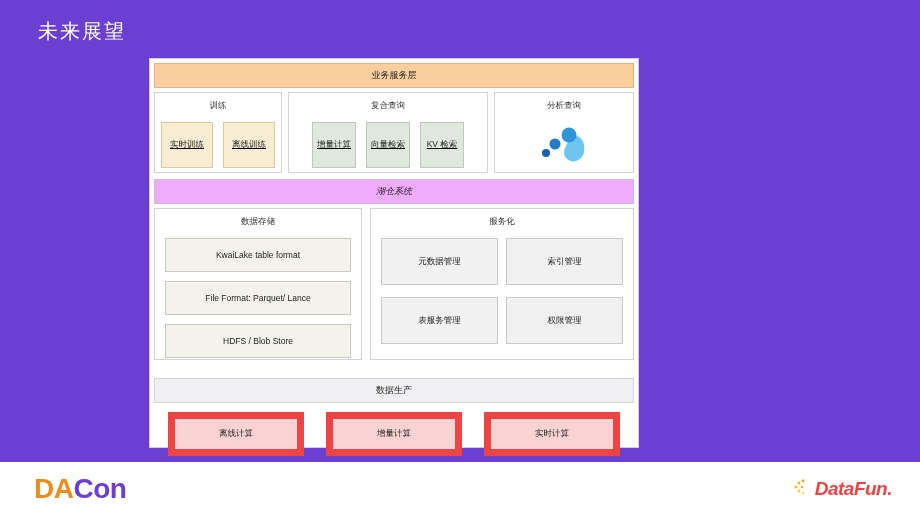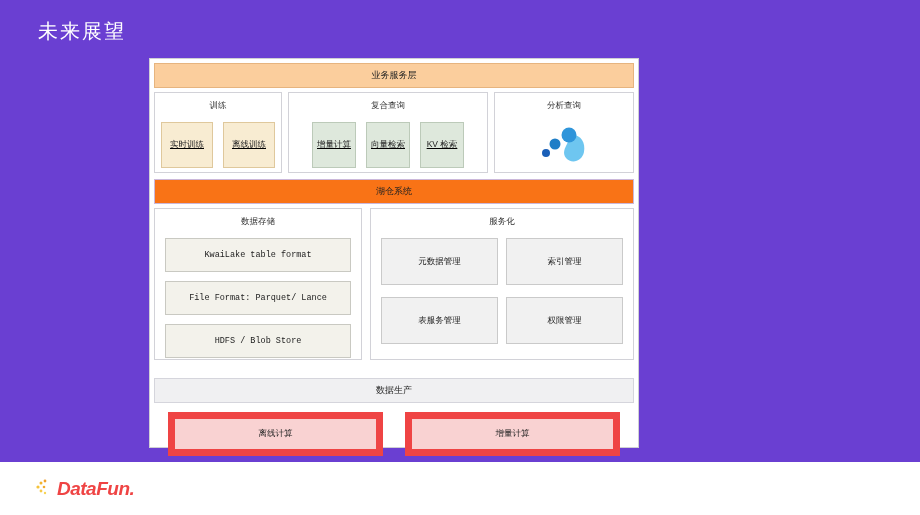--- a/index.html
+++ b/index.html
@@ -51,22 +51,23 @@
     color: #222;
     padding: 5px 0 5px;
     box-sizing: border-box;
     border: 1px solid #d8c8b6;
   }
   .band-orange {
     background: #fbce9d;
     border-color: #e6b47f;
   }
   .band-lavender {
-    background: #f97316;
+    background: #f0abfc;
     border-color: #cbb8da;
+    font-style: italic;
   }
   .band-grey {
     background: #f0f0f2;
     border-color: #d5d5dc;
   }
 
   
   .biz-row {
     display: flex;
     gap: 6px;
@@ -138,21 +139,20 @@
   .panel-store { width: 208px; }
   .panel-service { flex: 1; }
 
   .stack {
     width: 100%;
     padding: 0 10px 0;
     box-sizing: border-box;
     display: flex;
     flex-direction: column;
     gap: 9px;
-    font-family: Liberation Mono, monospace;
   }
   .bar {
     height: 34px;
     background: #f3f2eb;
     border: 1px solid #c9c9c2;
     display: flex;
     align-items: center;
     justify-content: center;
     font-size: 8.5px;
     color: #222;
@@ -307,26 +307,30 @@
         </div>
 
       </div>
     </div>
 
     <div class="prod-wrap">
       <div class="band band-grey">数据生产</div>
       <div class="prod-row">
         <div class="prod-box">离线计算</div>
         <div class="prod-box">增量计算</div>
+        <div class="prod-box">实时计算</div>
       </div>
     </div>
 
   </div>
 
   <div class="footer">
+    <div class="dacon">
+      <span class="da">DA</span><span class="con">Con</span>
+    </div>
     <div class="datafun">
       <span>
         <svg width="20" height="20" viewBox="0 0 20 20">
           <circle cx="4" cy="10" r="1.6" fill="#f5c33a"></circle>
           <circle cx="7" cy="6" r="1.5" fill="#f3b42e"></circle>
           <circle cx="11" cy="4" r="1.4" fill="#f0a22e"></circle>
           <circle cx="7" cy="14" r="1.4" fill="#f5c94a"></circle>
           <circle cx="11" cy="16" r="1.2" fill="#f7d455"></circle>
           <circle cx="10" cy="10" r="1.3" fill="#f2ab2e"></circle>
         </svg>

